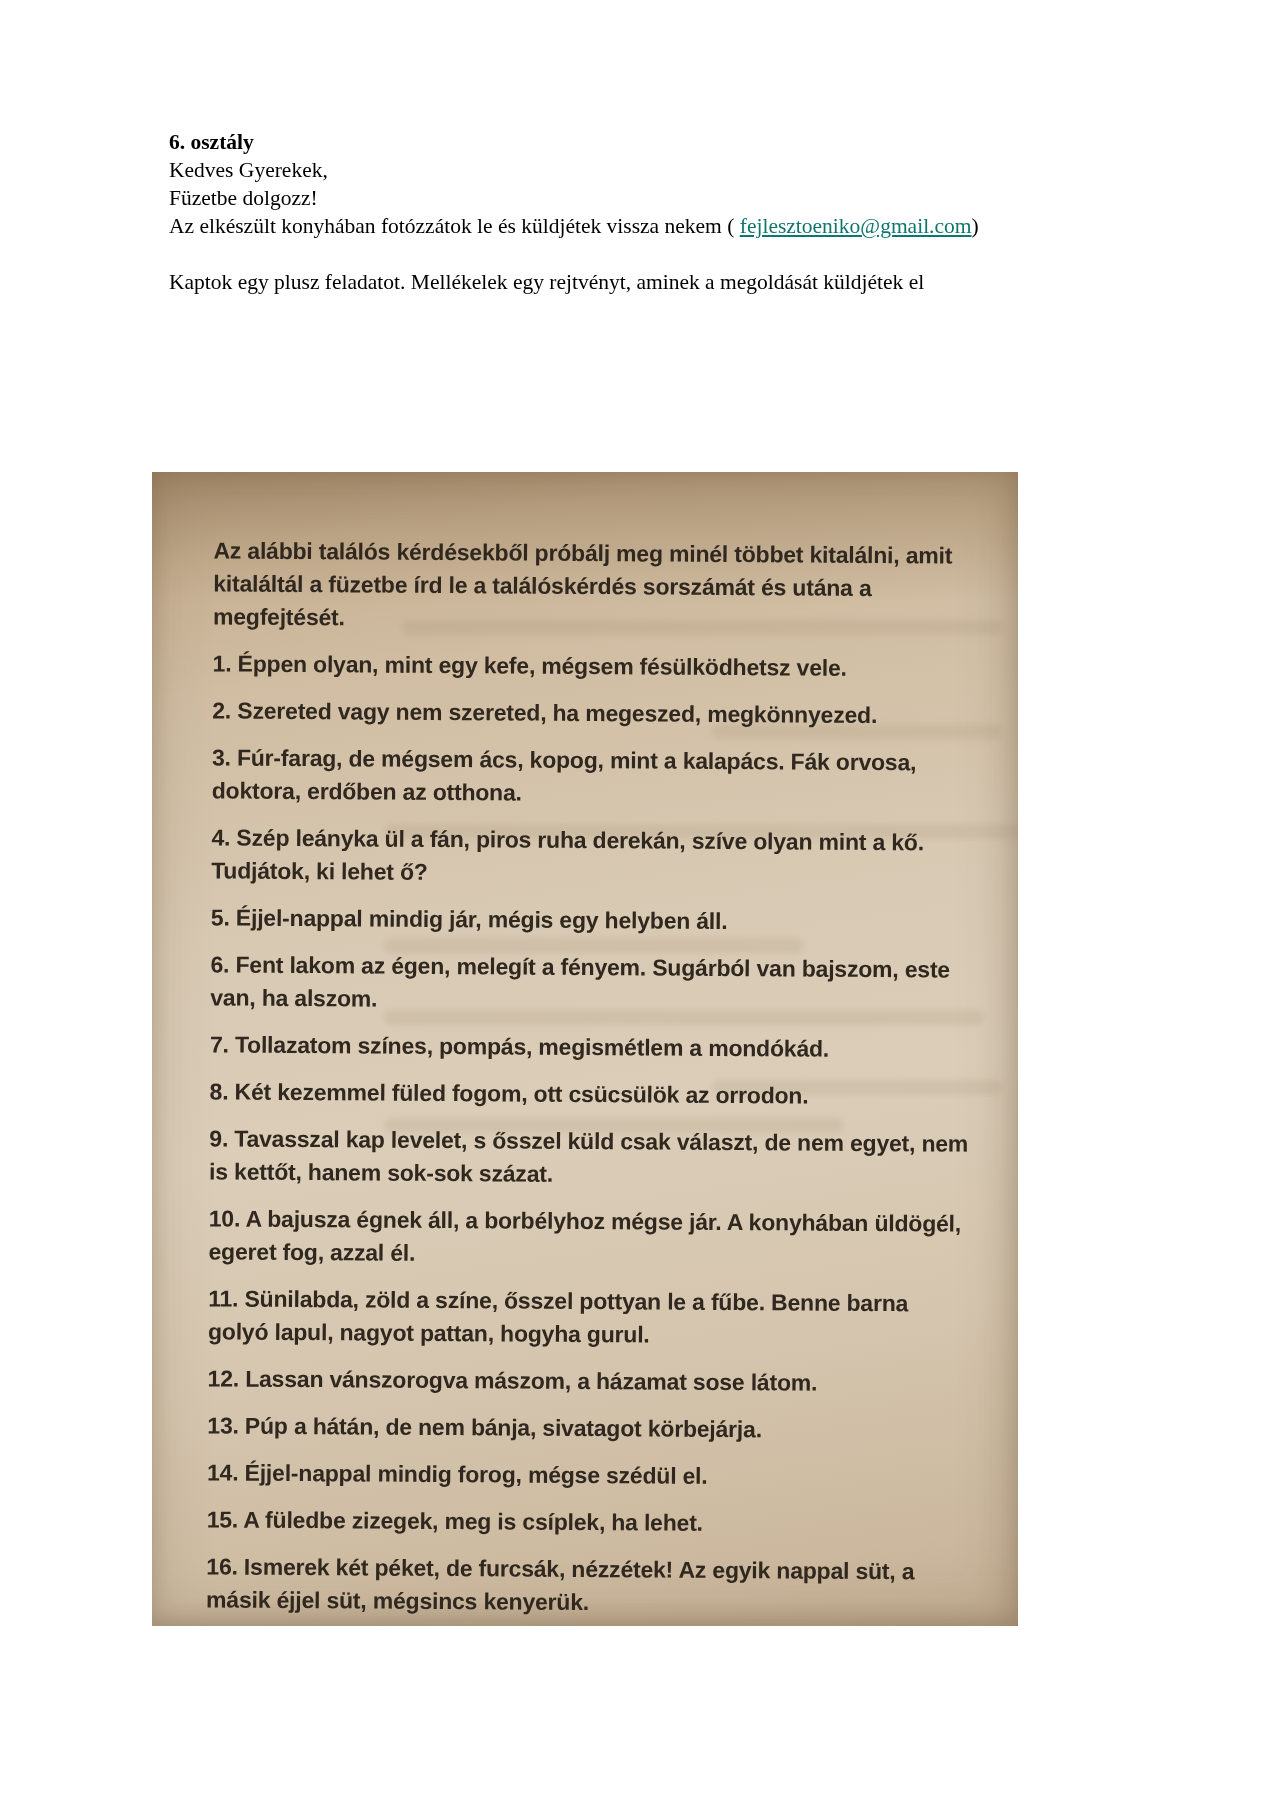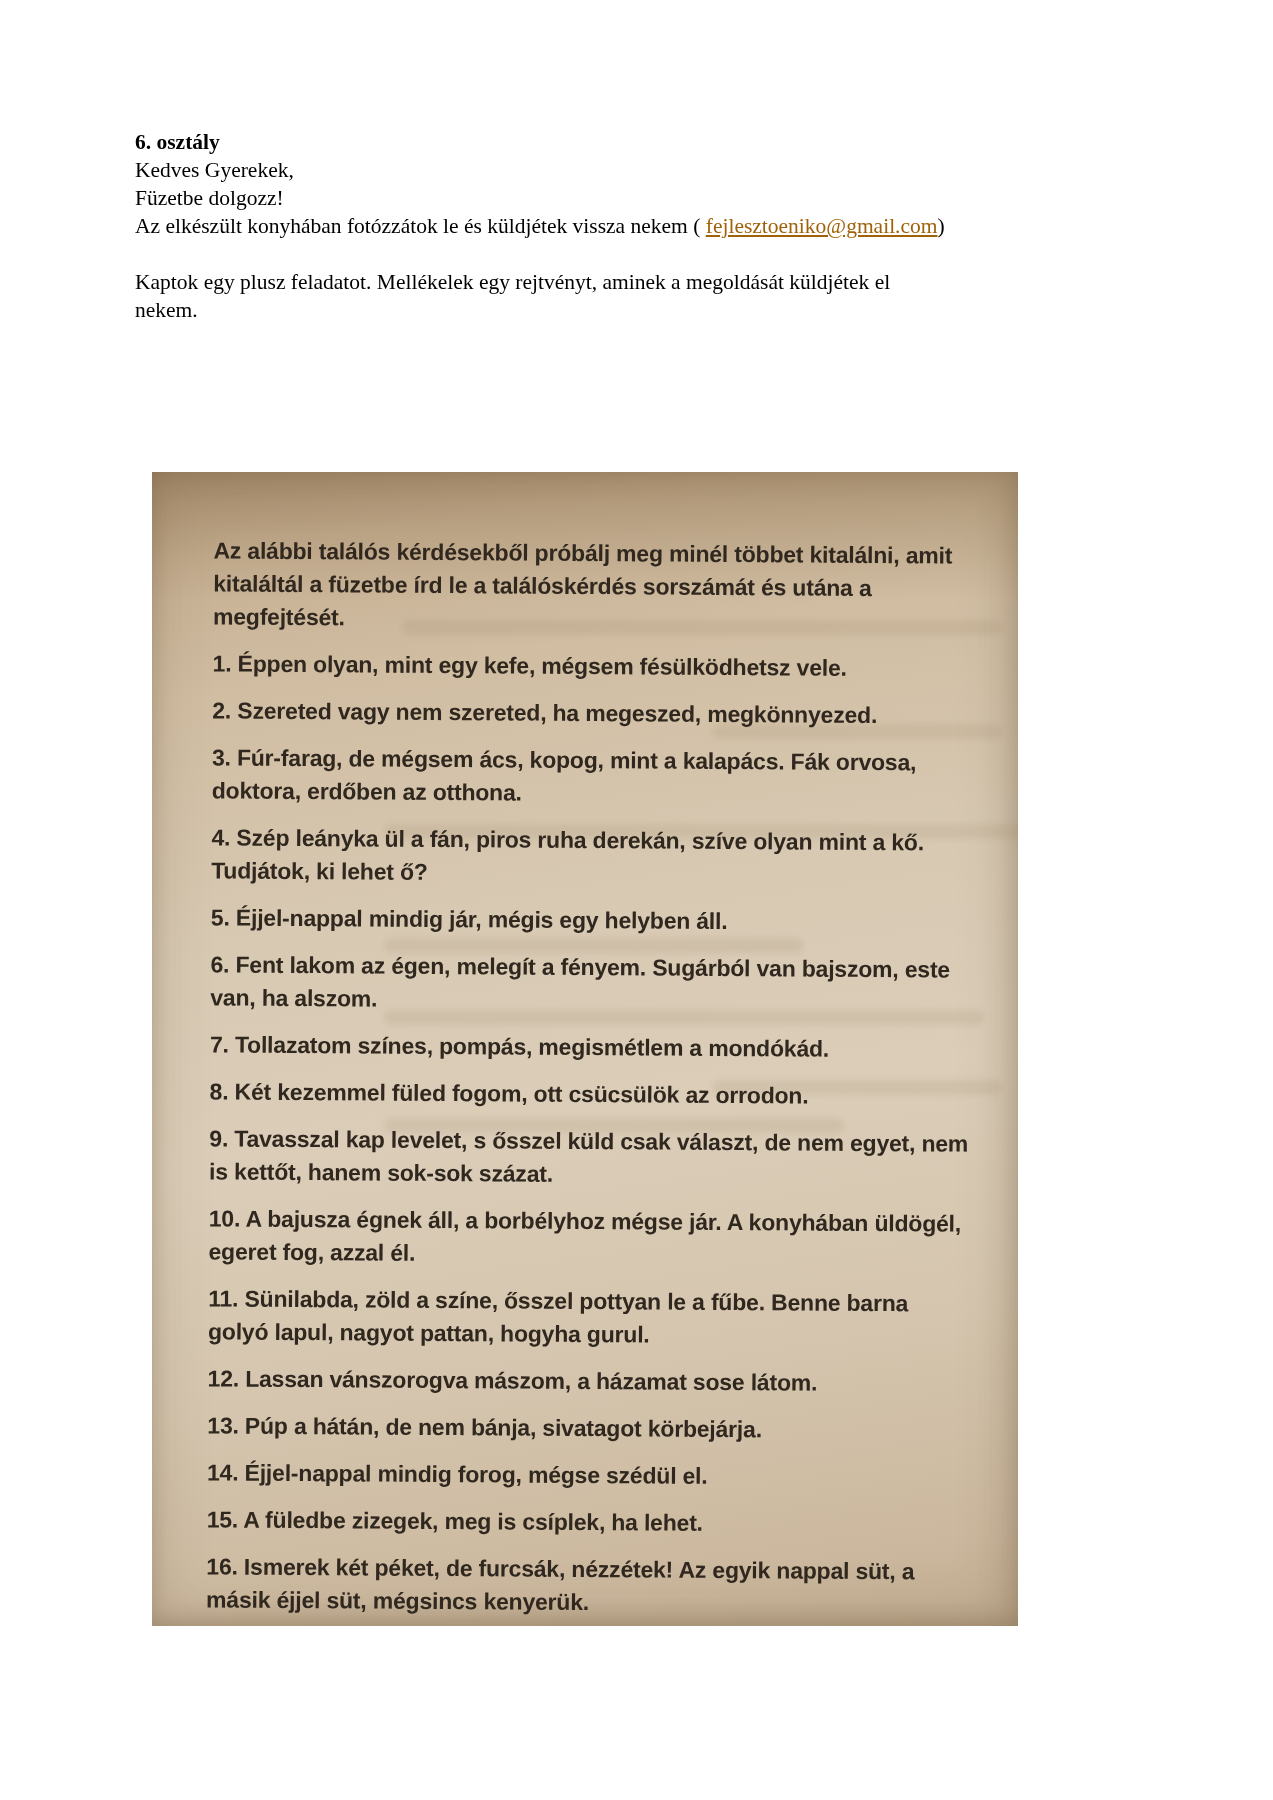--- a/index.html
+++ b/index.html
@@ -17,25 +17,25 @@
   
   .letter {
     position: absolute;
     left: 135px;
     top: 128px;
     width: 900px;
     color: #000000;
     font-size: 21.5px;
     line-height: 28px;
   }
-  .letter-line { white-space: pre; min-height: 28px; }
+  .letter-line { white-space: pre; min-height: 28px; margin-left: 34px; }
   .letter-line.bold { font-weight: 700; }
   .letter-line.gap-before { margin-top: 16px; }
   .email-link {
-    color: #a16207;
+    color: #0f766e;
     text-decoration: underline;
     cursor: pointer;
   }
 
   
   .photo {
     position: absolute;
     left: 152px;
     top: 472px;
     width: 866px;
@@ -107,21 +107,20 @@
 
 <div class="page">
 
   <div class="letter">
       <div class="letter-line bold">6. osztály</div>
       <div class="letter-line">Kedves Gyerekek,</div>
       <div class="letter-line">Füzetbe dolgozz!</div>
       <div class="letter-line"><span>Az elkészült konyhában fotózzátok le és küldjétek vissza nekem ( </span><a class="email-link" href="#">fejlesztoeniko@gmail.com</a><span>)</span></div>
       <div class="letter-line">&nbsp;</div>
       <div class="letter-line">Kaptok egy plusz feladatot. Mellékelek egy rejtvényt, aminek a megoldását küldjétek el</div>
-      <div class="letter-line">nekem.</div>
       <div class="letter-line">&nbsp;</div>
     </div>
 
   <div class="photo">
     <div class="ghost g7"></div>
     <div class="ghost g1"></div>
     <div class="ghost g2"></div>
     <div class="ghost g3"></div>
     <div class="ghost g4"></div>
     <div class="ghost g5"></div>

